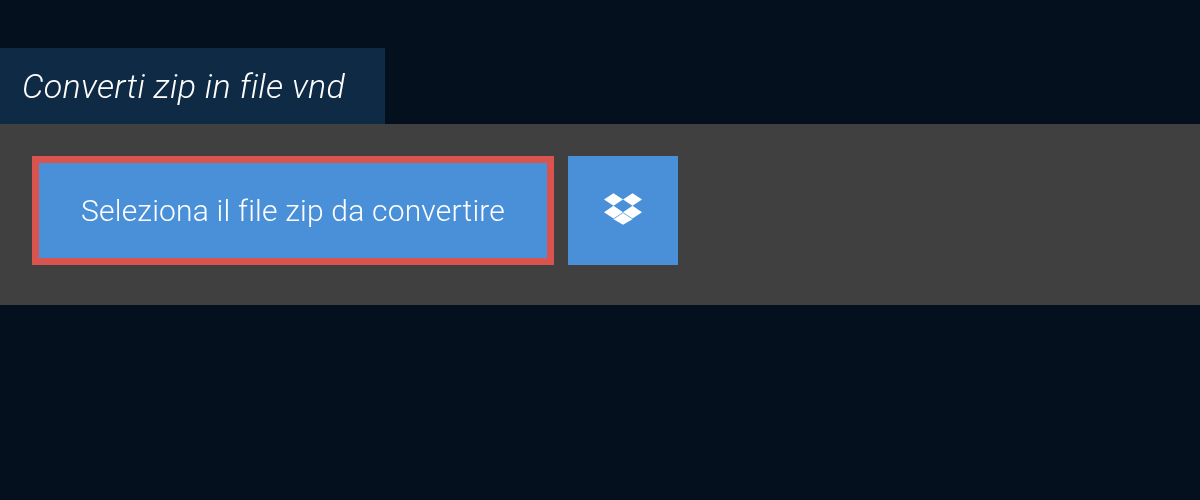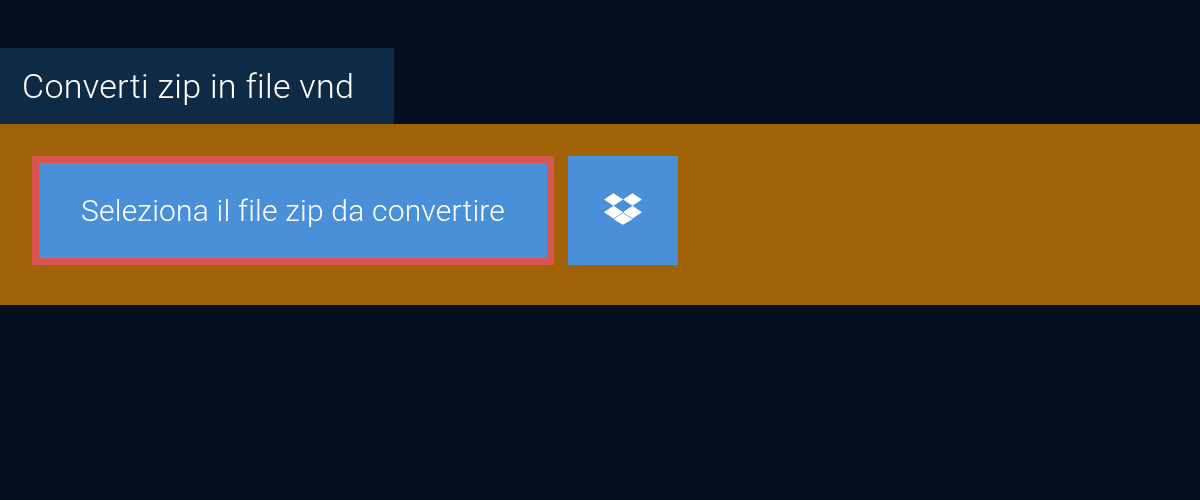--- a/index.html
+++ b/index.html
@@ -18,23 +18,24 @@
       padding-top: 48px;
     }
     .tab {
       display: inline-block;
       background: #0f2a44;
       color: #ffffff;
       font-size: 34px;
       font-weight: 300;
       padding: 18px 40px 18px 22px;
       letter-spacing: 0.3px;
+      font-style: italic;
     }
     .panel {
-      background: #a16207;
+      background: #404040;
       padding: 32px 32px 40px 32px;
       display: flex;
       gap: 14px;
       align-items: stretch;
     }
     .select-file-button {
       background: #4a90d9;
       border: 7px solid #d9534f;
       color: #ffffff;
       font-size: 30px;

